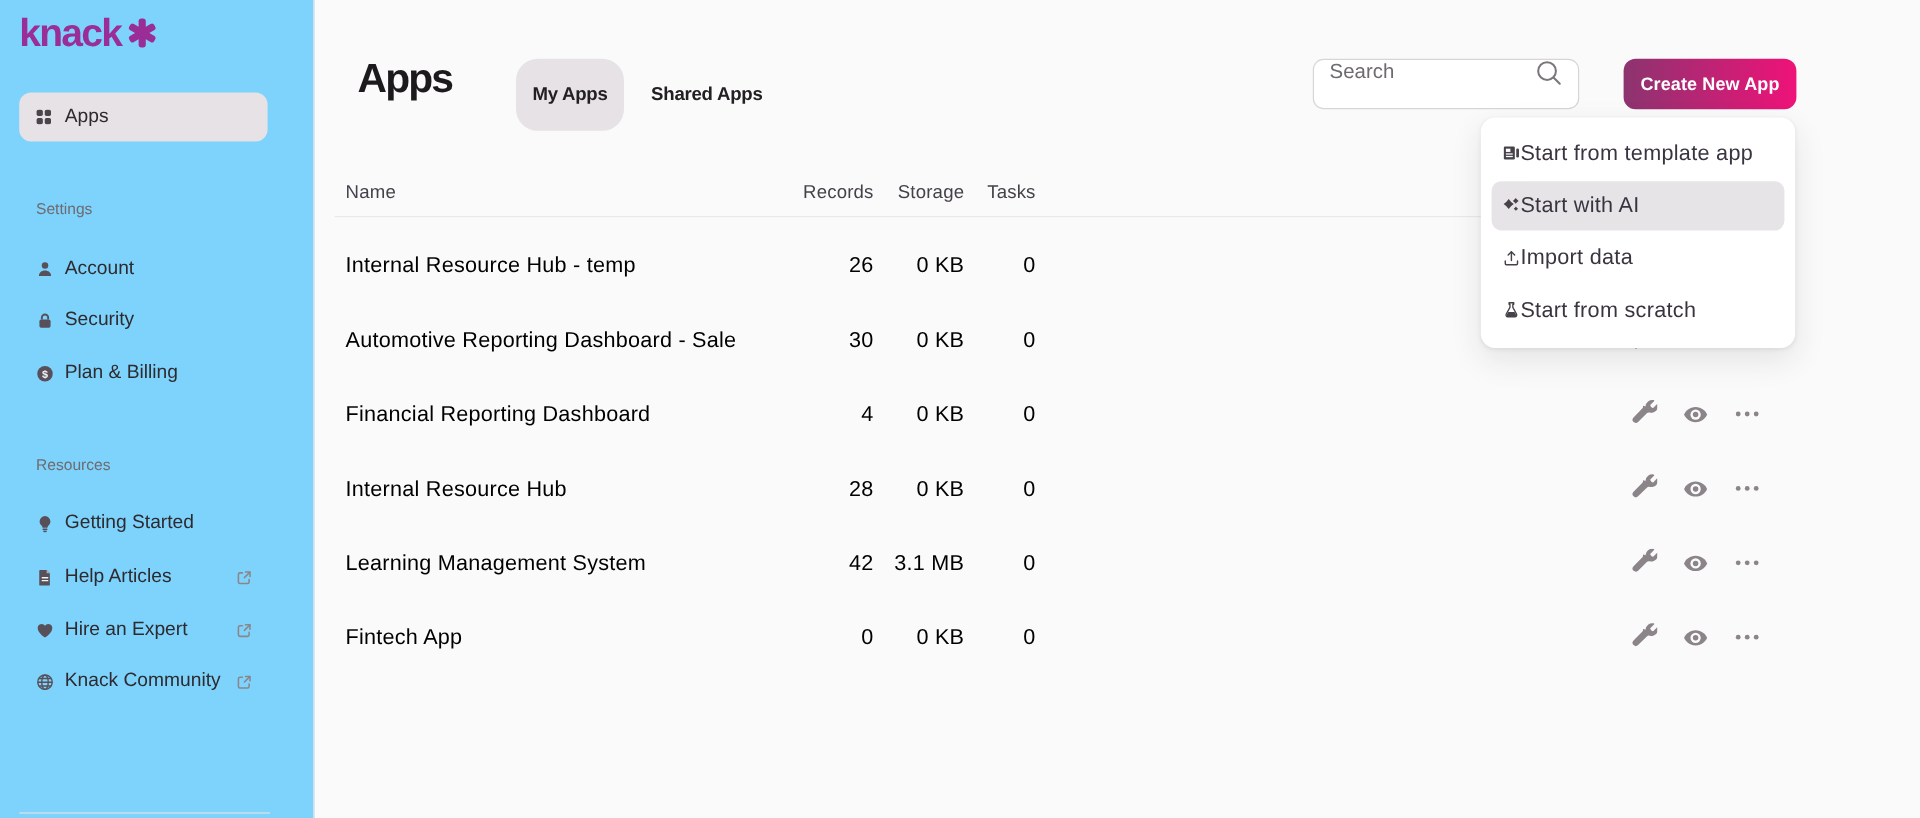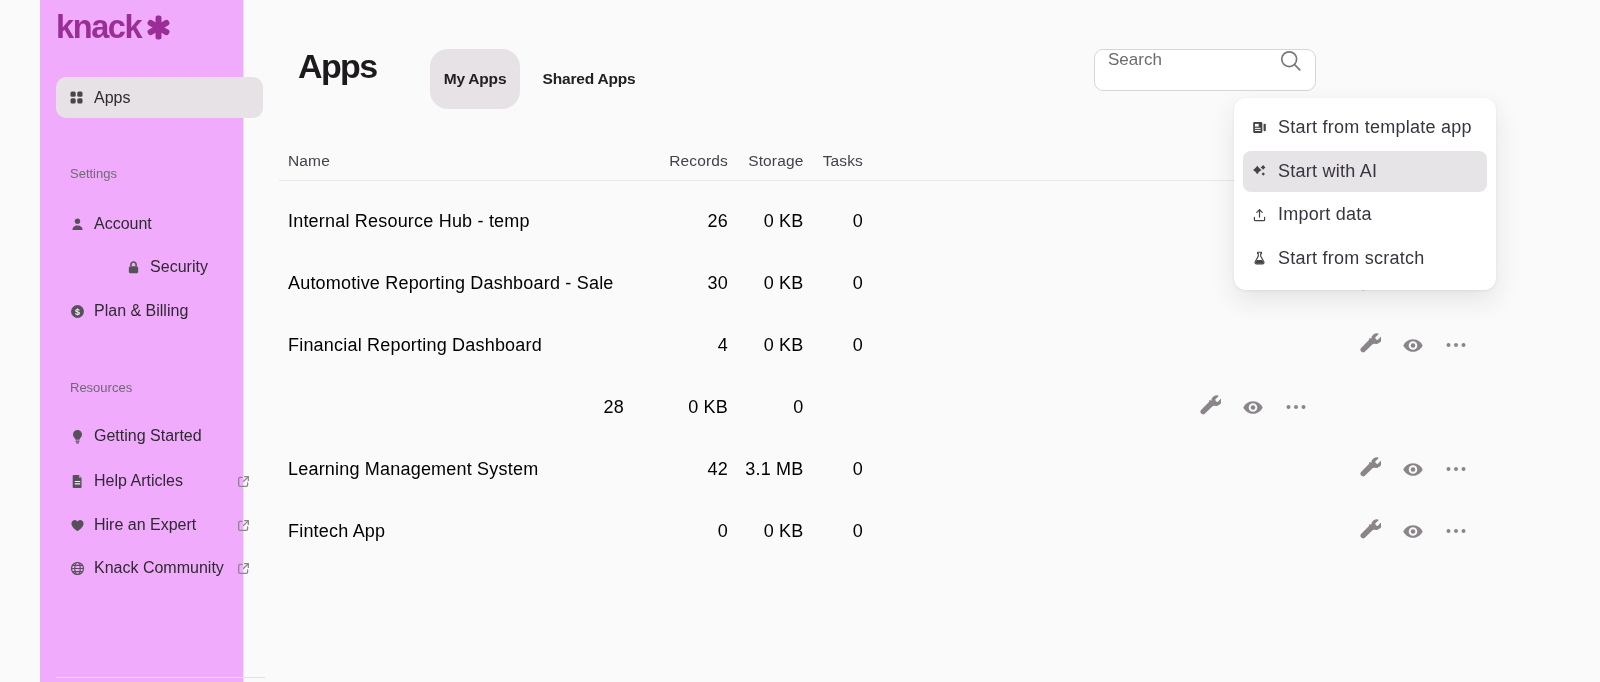--- a/index.html
+++ b/index.html
@@ -5,22 +5,22 @@
   * { margin:0; padding:0; box-sizing:border-box; }
   html,body { width:1600px; height:682px; overflow:hidden; }
   body {
     font-family:"Liberation Sans","DejaVu Sans",sans-serif;
     background:#fbfafb;
     position:relative;
     color:#473f46;
   }
   
   .sidebar {
-    position:absolute; left:0; top:0; width:204px; height:682px;
-    background:#f0abfc; border-right:1px solid #e5e3e5;margin-left:40px;
+    position:absolute; left:0; top:0; width:262px; height:682px;
+    background:#7dd3fc; border-right:1px solid #e5e3e5;
   }
   .logo {
     position:absolute; left:16px; top:7px; height:40px;
     display:flex; align-items:center;
     font-weight:700; font-size:32.5px; letter-spacing:-1.4px; color:#9b2d96;
   }
   .logo .logo-star { margin-left:5px; margin-top:1px; }
   .nav-item-active {
     position:absolute; left:16px; top:77px; width:207px; height:41px;
     background:#e6e2e5; border-radius:10px;
@@ -101,21 +101,21 @@
     z-index:5;
   }
   .dropdown-item {
     height:41.5px; margin-bottom:2px; border-radius:8px;
     display:flex; align-items:center; padding-left:9px; cursor:pointer;
     font-size:18px; letter-spacing:0.25px; color:#3a3440;
   }
   .dropdown-item:last-child { margin-bottom:0; }
   .dropdown-item.highlighted { background:#e7e4e7; }
   .dropdown-item .mi { width:15px; height:16px; display:flex; align-items:center; justify-content:center; flex:0 0 15px; }
-  .dropdown-item .mi-label { margin-left:11px; white-space:nowrap; }
+  .dropdown-item .mi-label { white-space:nowrap; }
 </style>
 </head>
 <body>
 
 <aside class="sidebar">
   <div class="logo">
     <span>knack</span>
     <svg class="logo-star" width="25" height="25" viewBox="0 0 26 26">
       <g fill="#9b2d96">
         <rect x="9.9" y="0.5" width="6.2" height="25" rx="2.4"></rect>
@@ -144,21 +144,21 @@
       <svg width="15" height="15" viewBox="0 0 20 20">
           <g fill="#57505a">
             <circle cx="10" cy="5.6" r="3.6"></circle>
             <path d="M3.2 17.2c0-3.7 3-6 6.8-6s6.8 2.3 6.8 6z"></path>
           </g>
         </svg>
     </span>
     <span class="side-label">Account</span>
   </div>
 
-  <div class="side-item" style="top:247px;justify-content:center;">
+  <div class="side-item" style="top:247px;">
     <span class="side-icon">
       <svg width="15" height="15" viewBox="0 0 20 20">
           <rect x="3.8" y="8.4" width="12.4" height="9.2" rx="2" fill="#57505a"></rect>
           <path d="M6.5 8.4V6.2a3.5 3.5 0 0 1 7 0v2.2" fill="none" stroke="#57505a" stroke-width="2.1"></path>
         </svg>
     </span>
     <span class="side-label">Security</span>
   </div>
 
   <div class="side-item" style="top:291px;">
@@ -251,20 +251,21 @@
   <div class="search-box">
     <input type="text" placeholder="Search" style="">
     <span class="search-icon">
       <svg width="22" height="22" viewBox="0 0 22 22">
           <circle cx="9.2" cy="9.2" r="7.4" fill="none" stroke="#7c767c" stroke-width="1.7"></circle>
           <path d="M14.8 14.8l5 5" stroke="#7c767c" stroke-width="1.7" stroke-linecap="round"></path>
         </svg>
     </span>
   </div>
 
+  <button class="create-btn">Create New App</button>
 
   <section class="apps-table">
     <div class="t-head">
       <div class="cell-name">Name</div>
       <div class="cell-records">Records</div>
       <div class="cell-storage">Storage</div>
       <div class="cell-tasks">Tasks</div>
       <div class="cell-desc">Description</div>
       <div class="cell-actions"></div>
     </div>
@@ -362,20 +363,21 @@
                 <g fill="#8b8489">
                   <circle cx="3.5" cy="11" r="2"></circle>
                   <circle cx="11" cy="11" r="2"></circle>
                   <circle cx="18.5" cy="11" r="2"></circle>
                 </g>
               </svg>
             </span>
           </div>
         </div>
         <div class="t-row">
+          <div class="cell-name">Internal Resource Hub</div>
           <div class="cell-records">28</div>
           <div class="cell-storage">0 KB</div>
           <div class="cell-tasks">0</div>
           <div class="cell-desc"></div>
           <div class="cell-actions">
             <span class="action-icon">
               <svg width="24" height="24" viewBox="0 0 24 24">
                 <g transform="translate(-2.3 -2.3) scale(1.19)">
                   <path fill="#8b8489" d="M13.1 6.3a5.3 5.3 0 0 1 6.3-4.9.55.55 0 0 1 .28.93l-2.9 2.9c.05.55.3 1.07.72 1.49.42.42.94.67 1.49.72l2.9-2.9a.55.55 0 0 1 .93.28 5.3 5.3 0 0 1-6.44 6.07c-.8-.18-1.56-.06-2 .38l-6.9 6.8a2.45 2.45 0 1 1-3.46-3.47l6.8-6.89c.44-.44.56-1.2.38-2a5.3 5.3 0 0 1 1.9.58z"></path>
                   <circle cx="4.35" cy="19.6" r="1.1" fill="#fbfafb"></circle>

